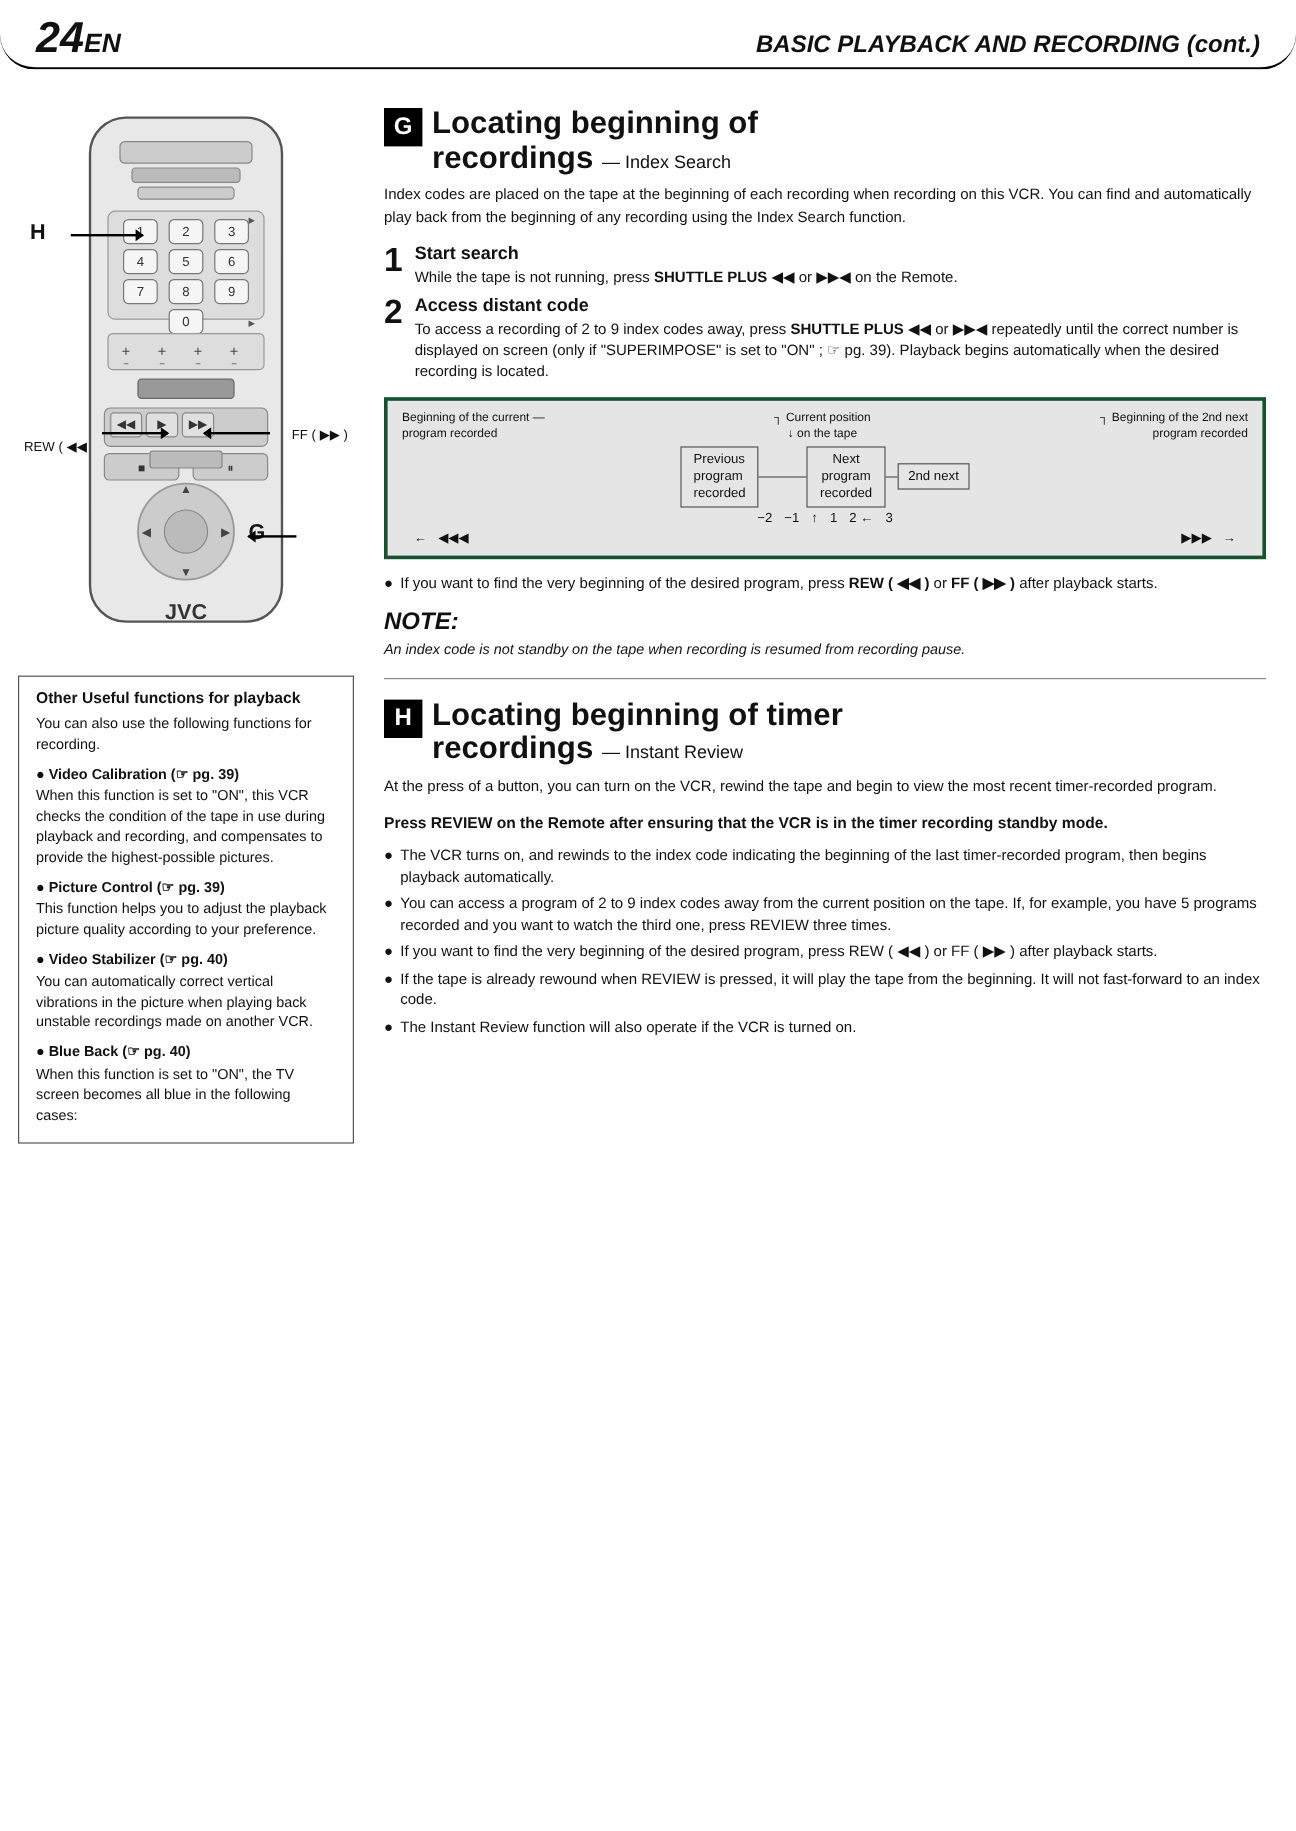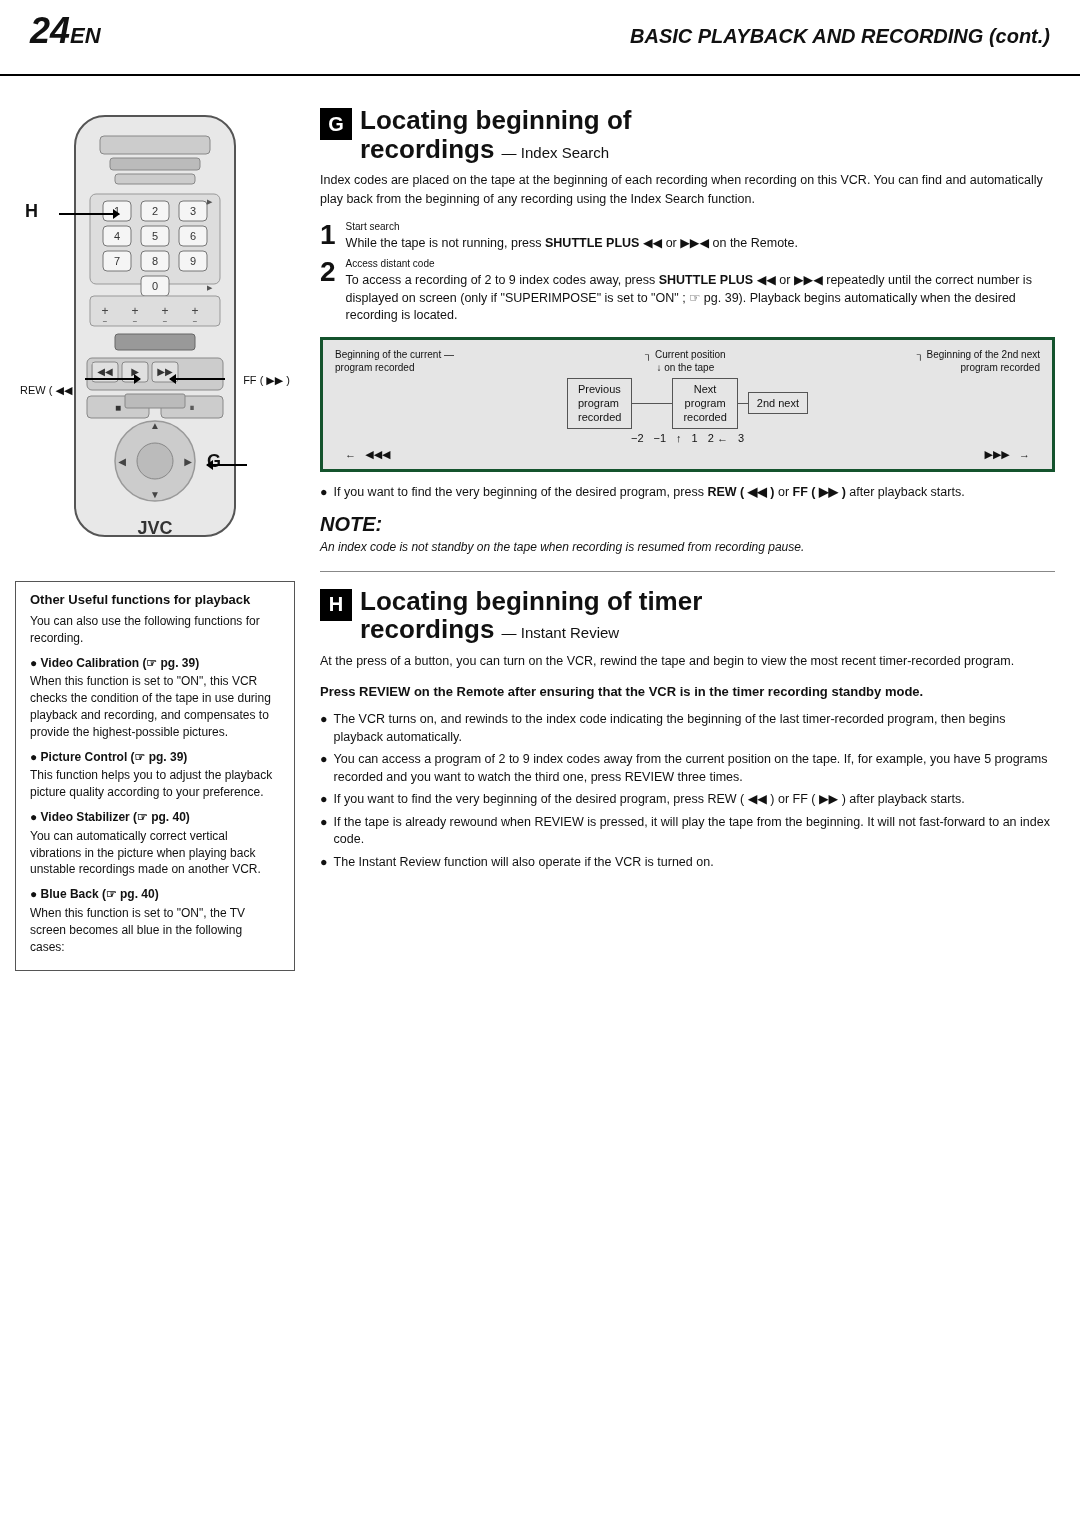--- a/index.html
+++ b/index.html
@@ -10,22 +10,23 @@
       color: #111;
       width: 1080px;
       min-height: 1526px;
     }
 
     
     .page-header {
       display: flex;
       justify-content: space-between;
       align-items: baseline;
-      padding: 10px 30px 22px 30px;
+      padding: 10px 30px 4px 30px;
       border-bottom: 2px solid #000;
+      border-radius: 30px;
     }
     .page-number {
       font-size: 36px;
       font-weight: bold;
       font-style: italic;
     }
     .page-title {
       font-size: 20px;
       font-weight: bold;
       font-style: italic;
@@ -127,22 +128,22 @@
       margin-bottom: 6px;
     }
     .step-number {
       font-size: 28px;
       font-weight: bold;
       margin-right: 10px;
       line-height: 1;
       flex-shrink: 0;
     }
     .step-content h3 {
-      font-size: 10px;
-      font-weight: normal;
+      font-size: 15px;
+      font-weight: bold;
       margin-bottom: 3px;
     }
     .step-content p {
       font-size: 12.5px;
       line-height: 1.4;
     }
 
     
     .index-diagram {
       border: 3px solid #14532d;

